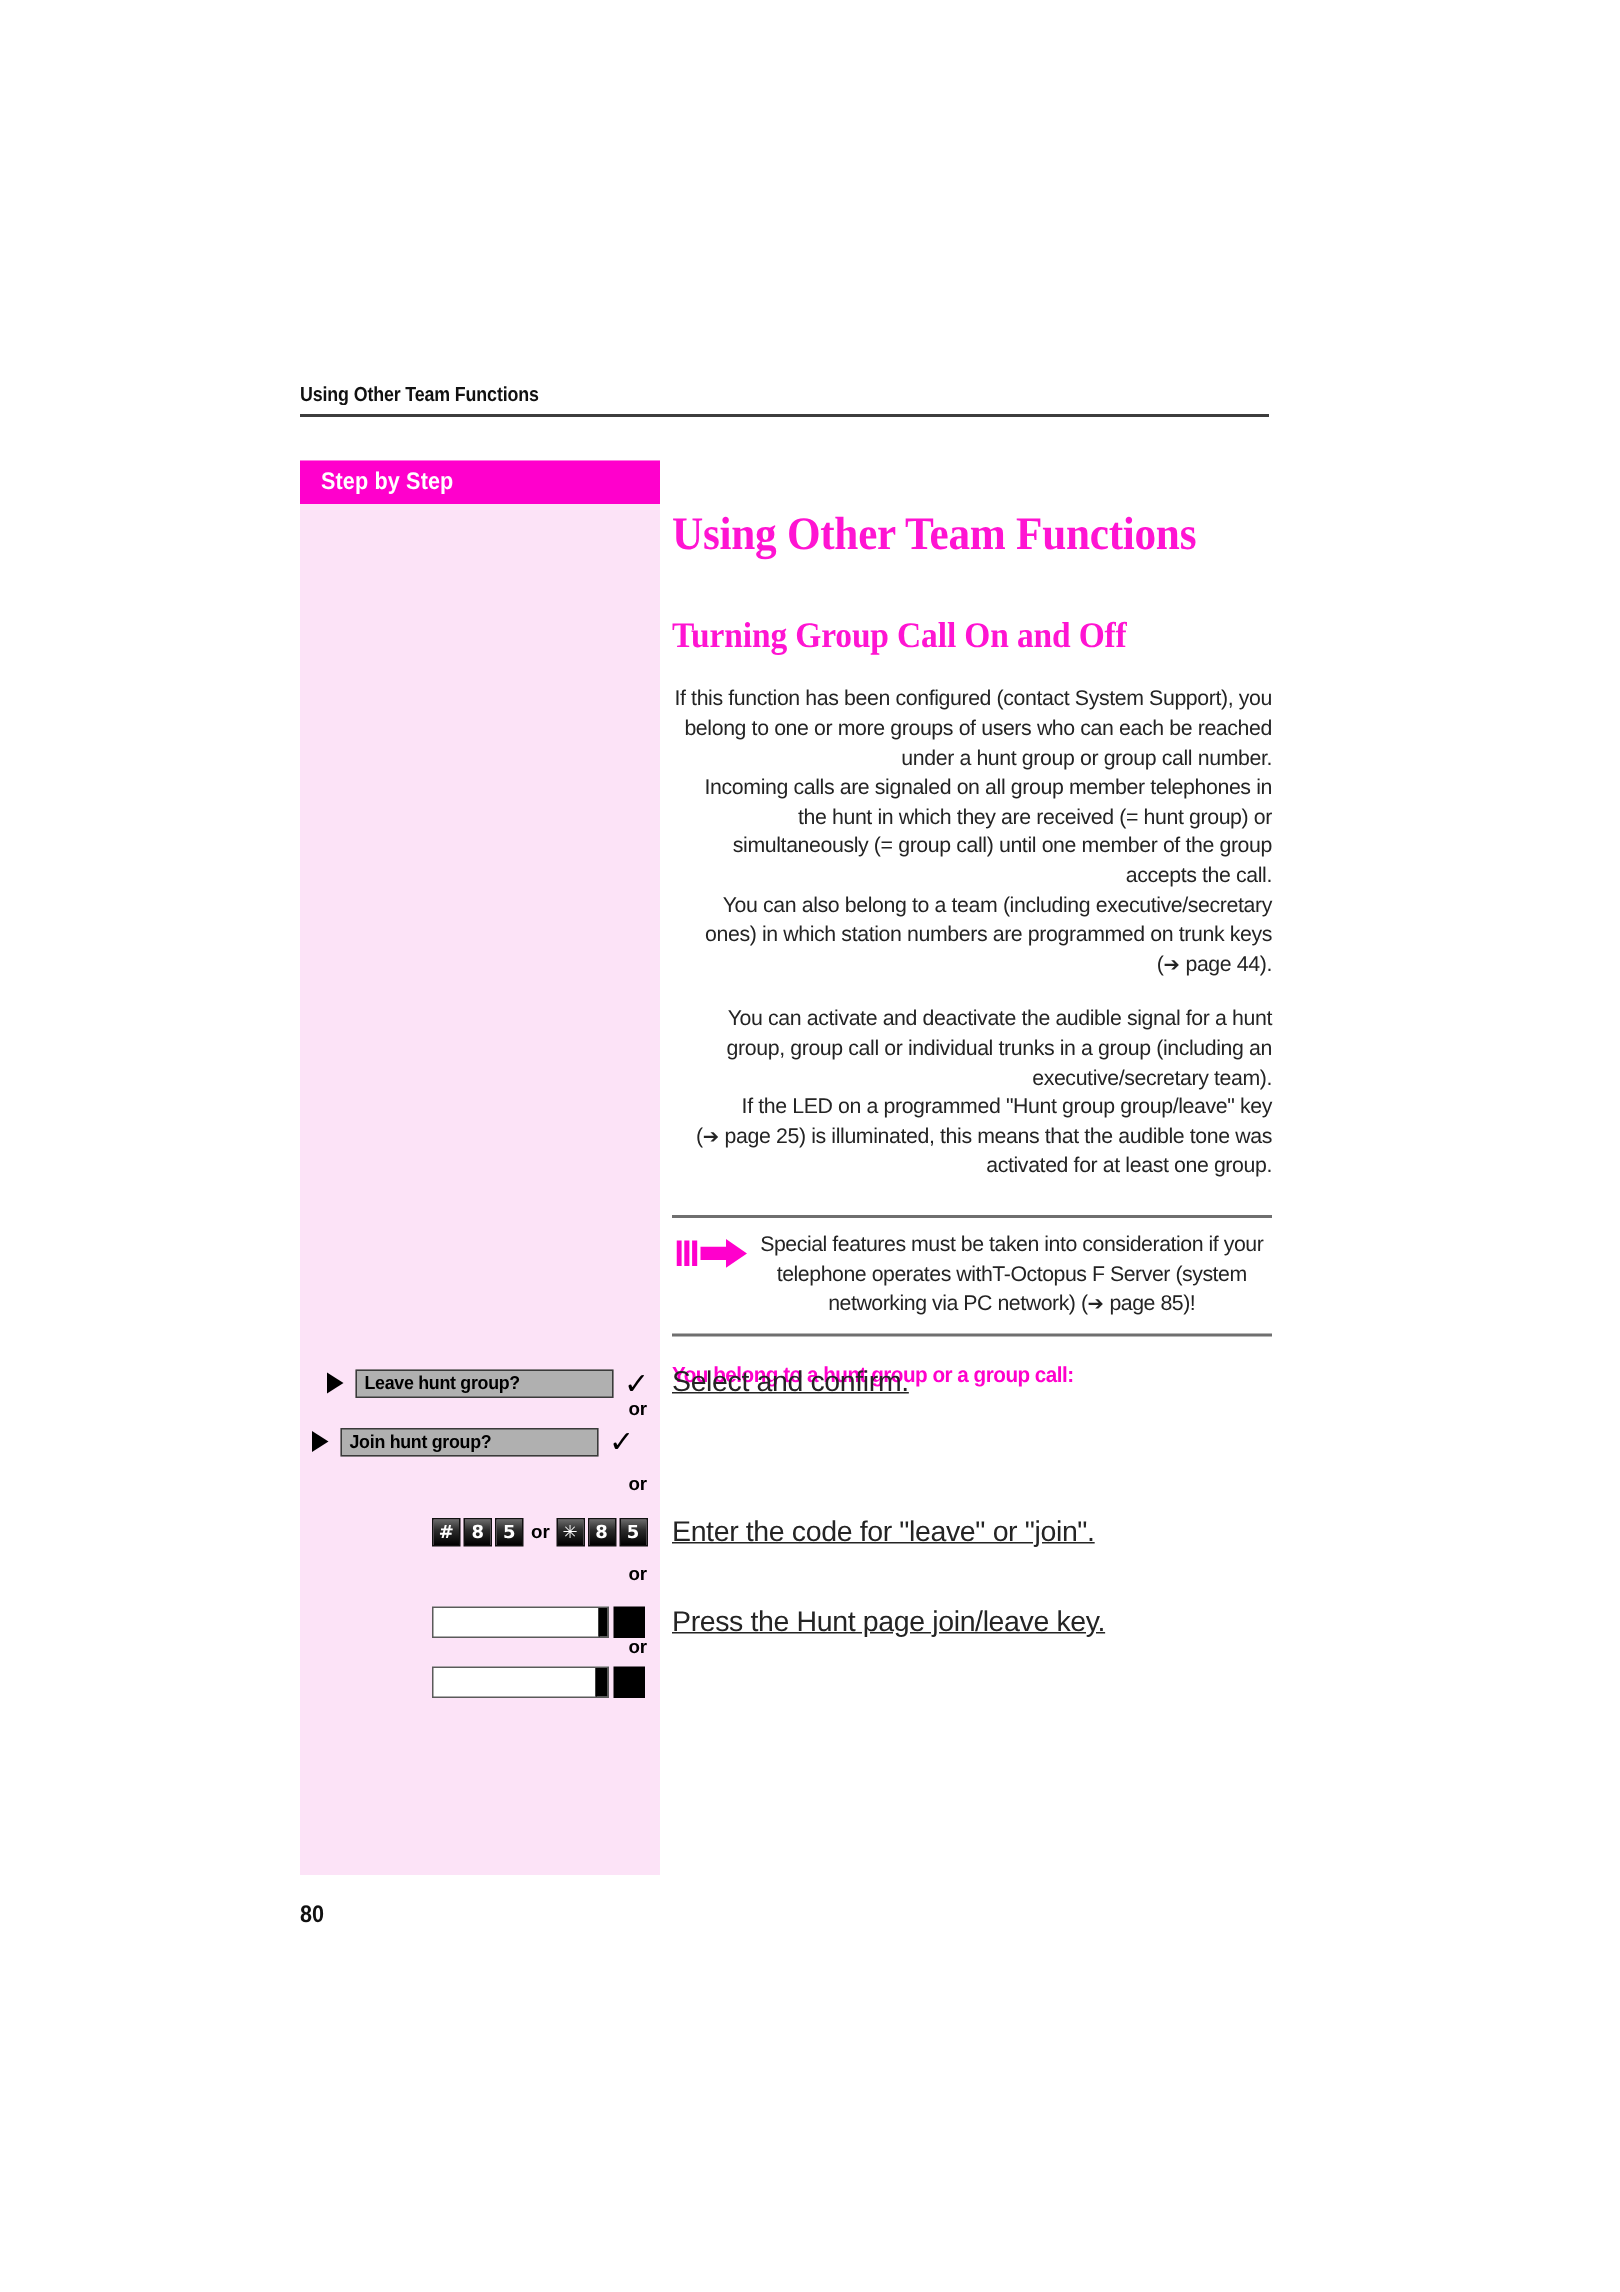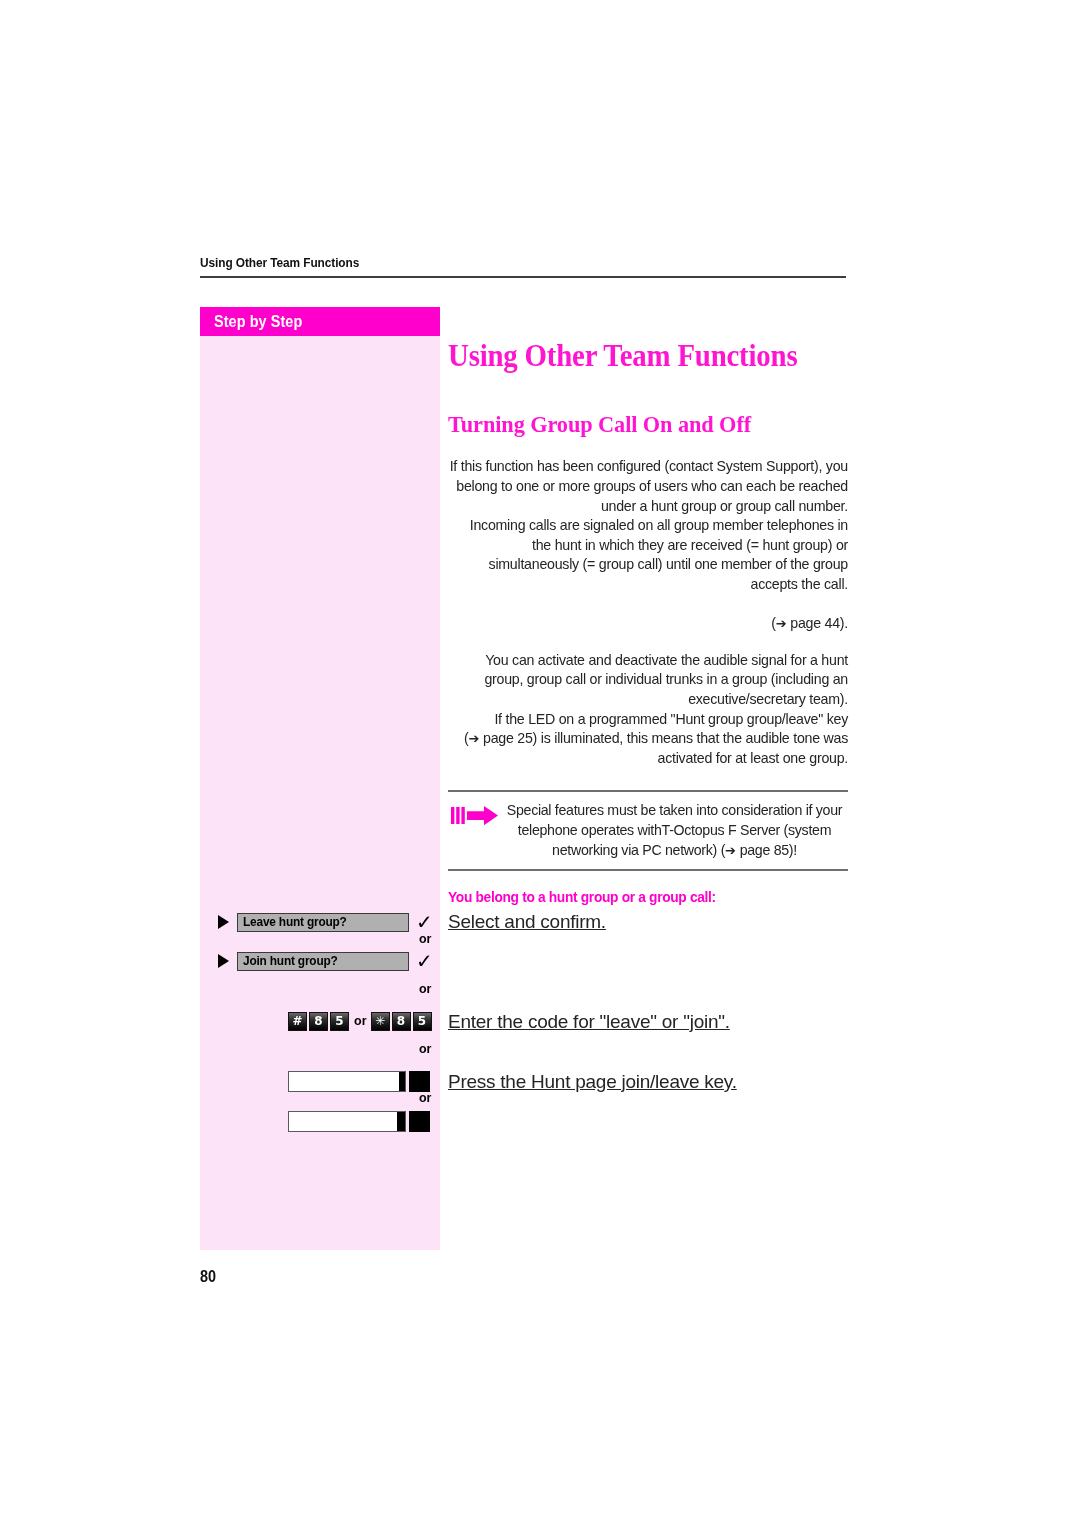--- a/index.html
+++ b/index.html
@@ -315,21 +315,21 @@
   </div>
 
   <div class="content">
 
     <h1 class="doc-title">Using Other Team Functions</h1>
 
     <h2 class="sec-title">Turning Group Call On and Off</h2>
 
     <p class="body-p p-first"><span>If this function has been configured (contact System Support), you belong to one or more groups of users who can each be reached under a hunt group or group call number.</span></p>
     <p class="body-p"><span>Incoming calls are signaled on all group member telephones in the hunt in which they are received (= hunt group) or simultaneously (= group call) until one member of the group accepts the call.</span></p>
-    <p class="body-p"><br>(<span class="arrow-glyph">➔</span> <span>page 44).</span></p>
+    <p class="body-p"><span>You can also belong to a team (including executive/secretary ones) in which station numbers are programmed on trunk keys</span><br>(<span class="arrow-glyph">➔</span> <span>page 44).</span></p>
 
 
     <p class="body-p p-gap"><span>You can activate and deactivate the audible signal for a hunt group, group call or individual trunks in a group (including an executive/secretary team).</span></p>
     <p class="body-p"><span>If the LED on a programmed "Hunt group group/leave" key</span><br>(<span class="arrow-glyph">➔</span> <span>page 25)</span> <span>is illuminated, this means that the audible tone was activated for at least one group.</span></p>
 
     <div class="note">
       <div class="note-inner">
         <div class="note-icon">
           <svg width="48" height="22" viewBox="0 0 48 22" xmlns="http://www.w3.org/2000/svg" aria-hidden="true">
             <rect x="0" y="2" width="3.4" height="17" fill="#ff00cc"></rect>
@@ -348,21 +348,21 @@
   <div class="step-row" style="left:218px; top:911px; display:flex; align-items:center;">
     <div class="tri"></div>
     <div class="softkey" style="margin-left:8px;">
       <div class="softkey-label">Leave hunt group?</div>
     </div>
     <div class="tick" style="margin-left:7px;">✓</div>
   </div>
   <div class="step-desc" style="left:448px; top:912px;">Select and confirm.</div>
   <div class="or-lbl" style="position:absolute; left:419px; top:932px;">or</div>
 
-  <div class="step-row" style="left:218px; top:950px; display:flex; align-items:center;justify-content:flex-end;">
+  <div class="step-row" style="left:208px; top:950px; display:flex; align-items:center;justify-content:flex-end;">
     <div class="tri"></div>
     <div class="softkey" style="margin-left:8px;">
       <div class="softkey-label">Join hunt group?</div>
     </div>
     <div class="tick" style="margin-left:7px;">✓</div>
   </div>
   <div class="or-lbl" style="position:absolute; left:419px; top:982px;">or</div>
 
   <div class="step-row keys-row" style="left:288px; top:1010px;">
     <div class="kkey">#</div>

